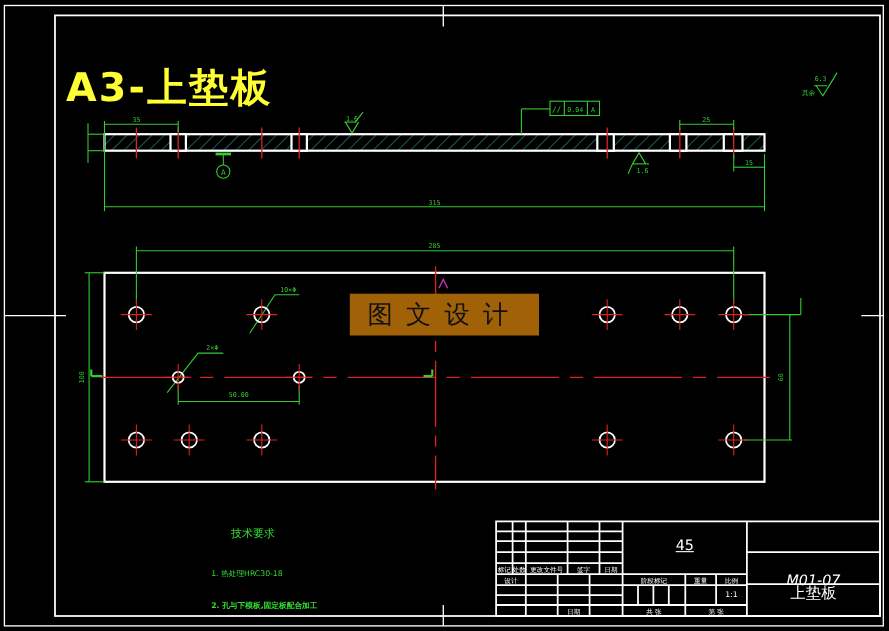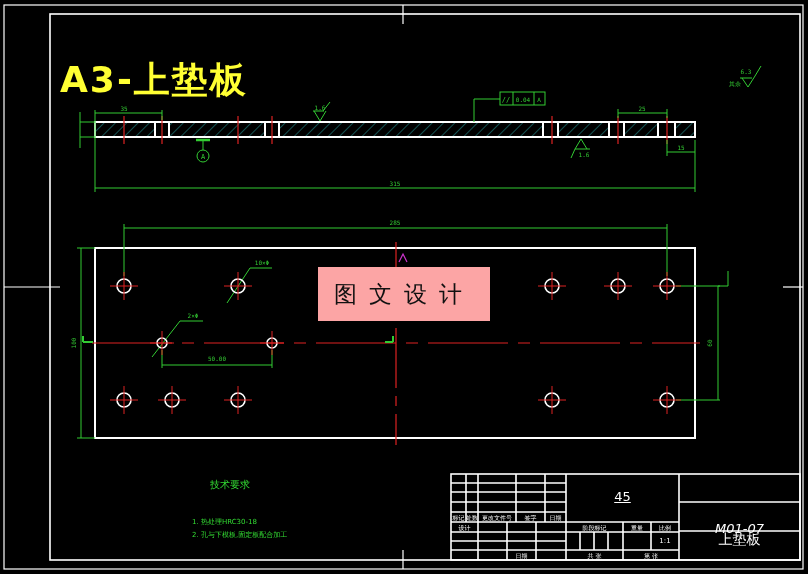--- a/index.html
+++ b/index.html
@@ -1,20 +1,20 @@
 <!DOCTYPE html>
 <html><head>
 <meta charset="utf-8">
 <style>
   html,body{margin:0;padding:0;background:#000;}
   body{width:808px;height:574px;overflow:hidden;position:relative;font-family:"DejaVu Sans",sans-serif;}
   svg{position:absolute;left:0;top:0;}
   .t{font-family:"DejaVu Sans Mono",monospace;}
   .title{position:absolute;left:60px;top:20px;color:#ffff33;font-family:"DejaVu Sans",sans-serif;font-size:36px;font-weight:bold;letter-spacing:2px;margin-top:36px;}
-  .wm{position:absolute;left:318px;top:267px;width:172px;height:54px;background:#fca5a5;color:#111;font-family:"DejaVu Serif",serif;font-size:23px;letter-spacing:12px;display:flex;align-items:center;justify-content:center;}
+  .wm{position:absolute;left:318px;top:267px;width:172px;height:38px;background:#a16207;color:#111;font-family:"DejaVu Serif",serif;font-size:23px;letter-spacing:12px;display:flex;align-items:center;justify-content:center;}
   .g{fill:#33cc33;}
   .req{position:absolute;color:#33dd33;font-size:9px;font-family:"DejaVu Sans",sans-serif;}
   .tb{position:absolute;color:#fff;font-family:"DejaVu Sans",sans-serif;text-align:center;}
   .tbs{position:absolute;color:#fff;font-size:6px;font-family:"DejaVu Sans",sans-serif;text-align:center;}
 </style>
 </head>
 <body>
 
 <svg width="808" height="574" viewBox="0 0 808 574">
 
@@ -193,21 +193,21 @@
     <line x1="507" y1="522" x2="507" y2="560"></line>
     <line x1="536" y1="522" x2="536" y2="560"></line>
   </g>
 </svg>
 
 <div class="title">A3-上垫板</div>
 <div class="wm">图文设计</div>
 
 <div class="req" style="left:210px;top:478px;font-size:10px;font-family:Liberation Mono, monospace;">技术要求</div>
 <div class="req" style="left:192px;top:517px;font-size:7px;">1. 热处理HRC30-18</div>
-<div class="req" style="left:192px;top:530px;font-size:7px;">2. 孔与下模板,固定板配合加工</div>
+<div class="req" style="left:192px;top:546px;font-size:7px;font-weight:bold;">2. 孔与下模板,固定板配合加工</div>
 
 <div class="tb" style="left:566px;top:489px;width:113px;font-size:13px;text-decoration:underline;">45</div>
 <div class="tb" style="left:679px;top:531px;width:121px;font-size:14px;">上垫板</div>
 <div class="tb" style="left:679px;top:521px;width:121px;font-size:13px;font-style:italic;">M01-07</div>
 <div class="tbs" style="left:651px;top:537px;width:28px;font-size:7px;">1:1</div>
 
 <div class="tbs" style="left:451px;top:514px;width:15px;">标记</div>
 <div class="tbs" style="left:466px;top:514px;width:12px;">处数</div>
 <div class="tbs" style="left:478px;top:514px;width:38px;">更改文件号</div>
 <div class="tbs" style="left:516px;top:514px;width:29px;">签字</div>

